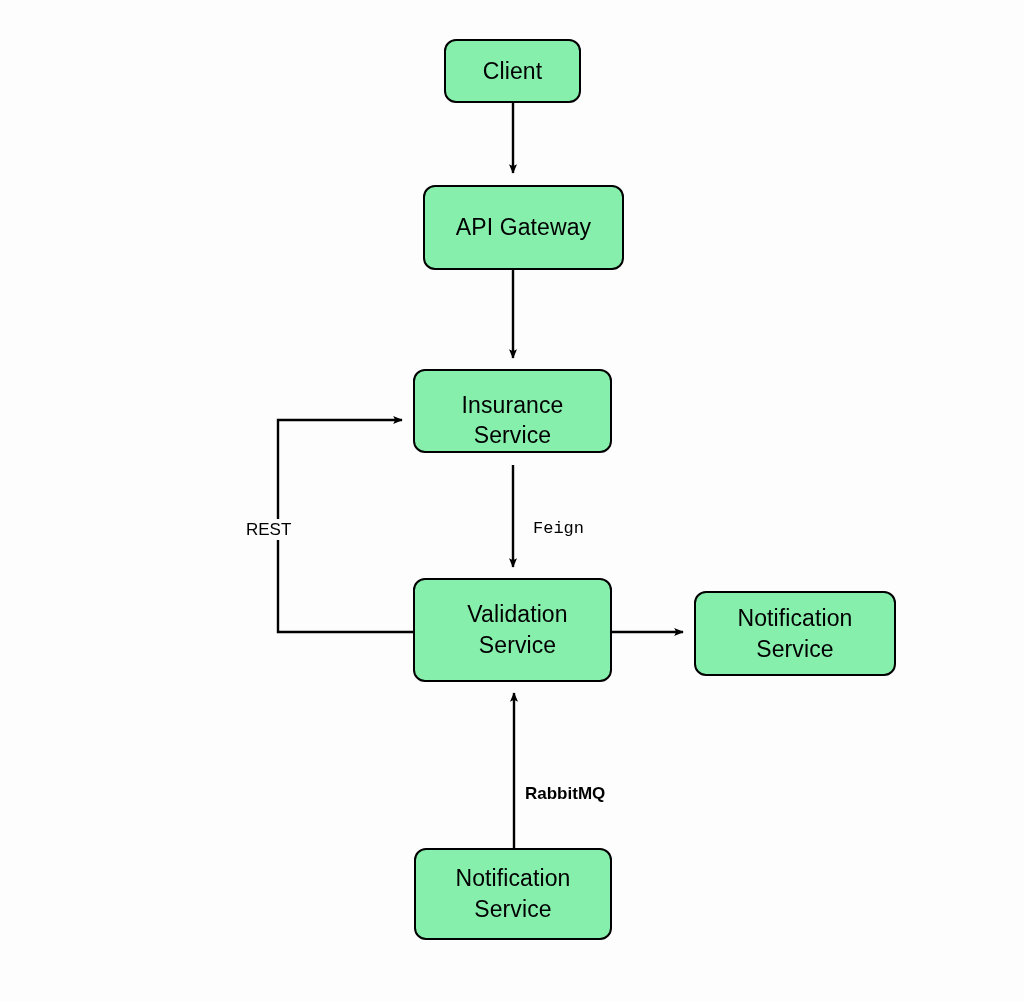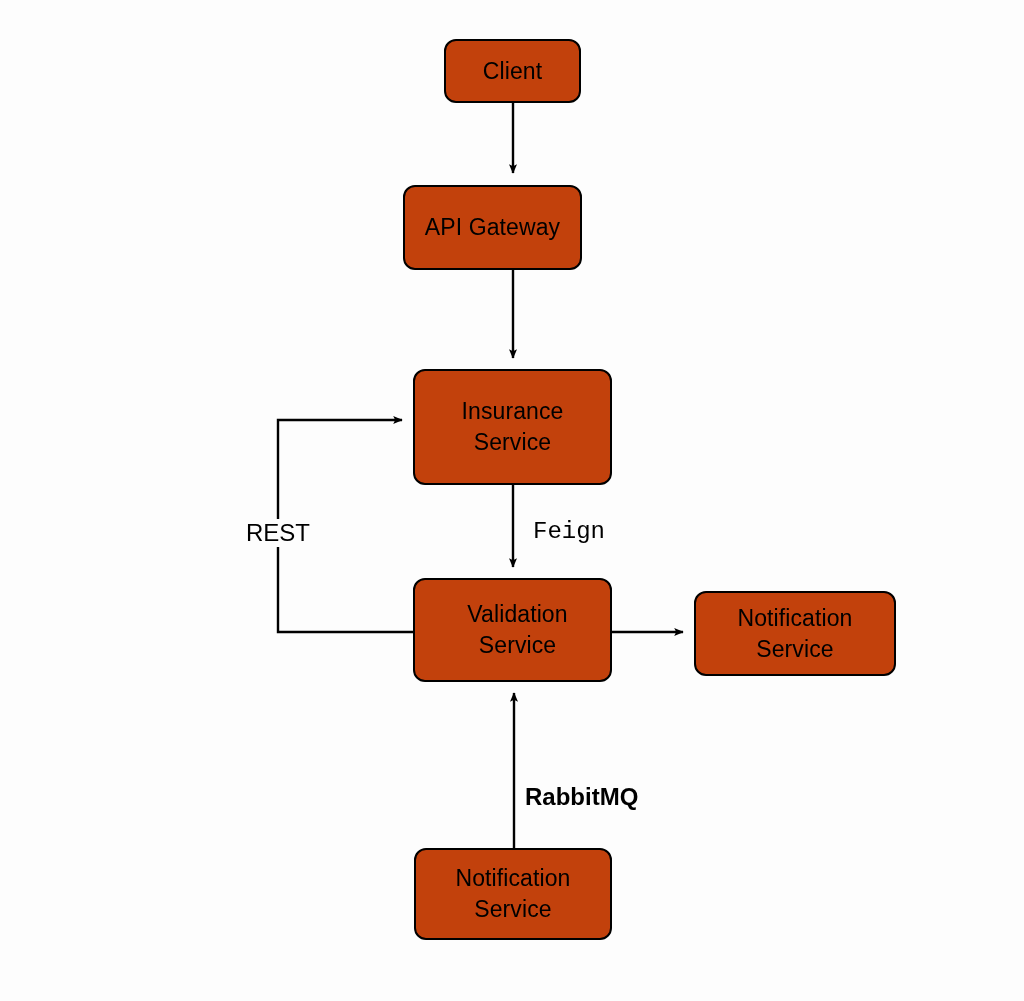--- a/index.html
+++ b/index.html
@@ -23,35 +23,35 @@
     left: 0;
     top: 0;
     width: 1024px;
     height: 1001px;
   }
   .node {
     position: absolute;
     box-sizing: border-box;
     border: 2px solid #000000;
     border-radius: 12px;
-    background: #c2410c;
+    background: #86efac;
     display: flex;
     align-items: center;
     justify-content: center;
     text-align: center;
     color: #000000;
     font-size: 23px;
     line-height: 1.33;
     letter-spacing: 0.1px;
     white-space: pre-line;
   }
   .edge-label {
     position: absolute;
     color: #000000;
-    font-size: 24px;
+    font-size: 17px;
     line-height: 1;
     white-space: nowrap;
     background: #fdfdfd;
     padding: 2px 4px;
   }
 </style>
 </head>
 <body>
 
 <div id="canvas">
@@ -73,25 +73,25 @@
 
     <line x1="612" y1="632" x2="683" y2="632" stroke="#000000" stroke-width="2.4" marker-end="url(#arrow)"></line>
 
     <line x1="514" y1="848" x2="514" y2="693" stroke="#000000" stroke-width="2.4" marker-end="url(#arrow)"></line>
   </svg>
 
   <div class="node" style="left:444px; top:39px; width:137px; height:64px;">
     <span>Client</span>
   </div>
 
-  <div class="node" style="left:403px; top:185px; width:179px; height:85px;">
+  <div class="node" style="left:423px; top:185px; width:201px; height:85px;">
     <span>API Gateway</span>
   </div>
 
-  <div class="node" style="left:413px; top:369px; width:199px; height:116px;">
+  <div class="node" style="left:413px; top:369px; width:199px; height:84px;align-items:flex-end;">
     <span>Insurance
 Service</span>
   </div>
 
   <div class="node" style="left:413px; top:578px; width:199px; height:104px;padding-left:10px;">
     <span>Validation
 Service</span>
   </div>
 
   <div class="node" style="left:694px; top:591px; width:202px; height:85px;">

